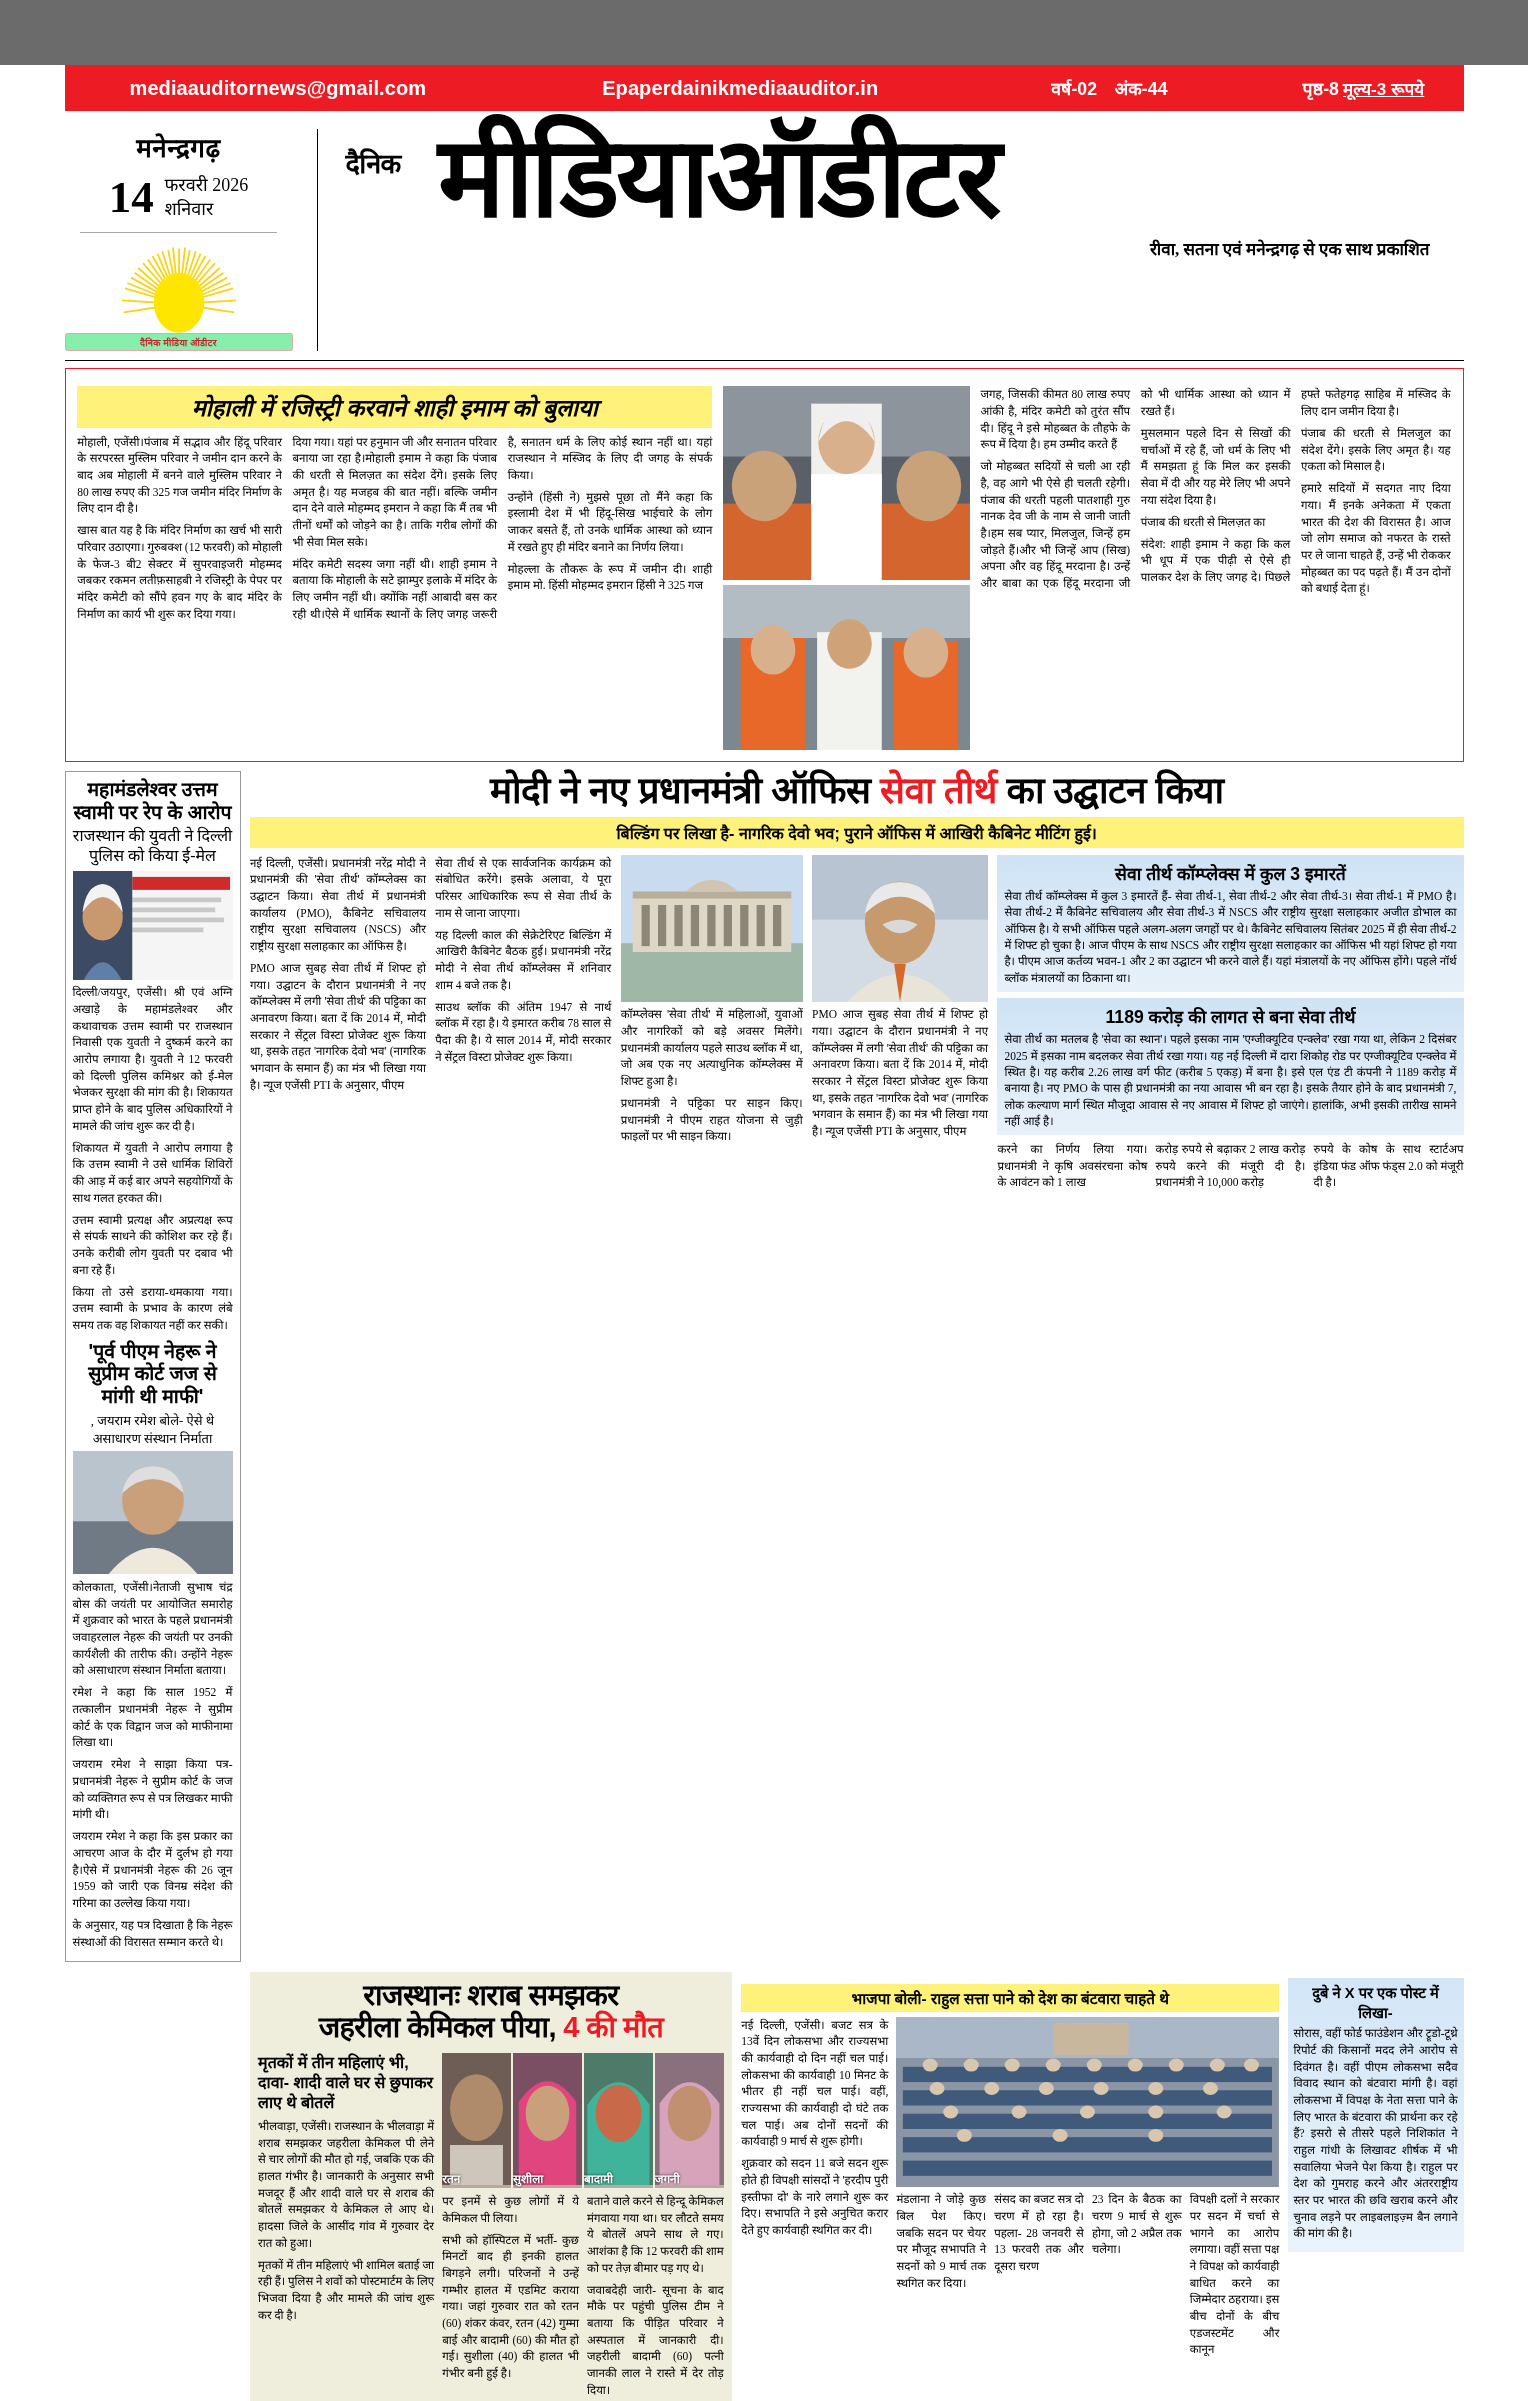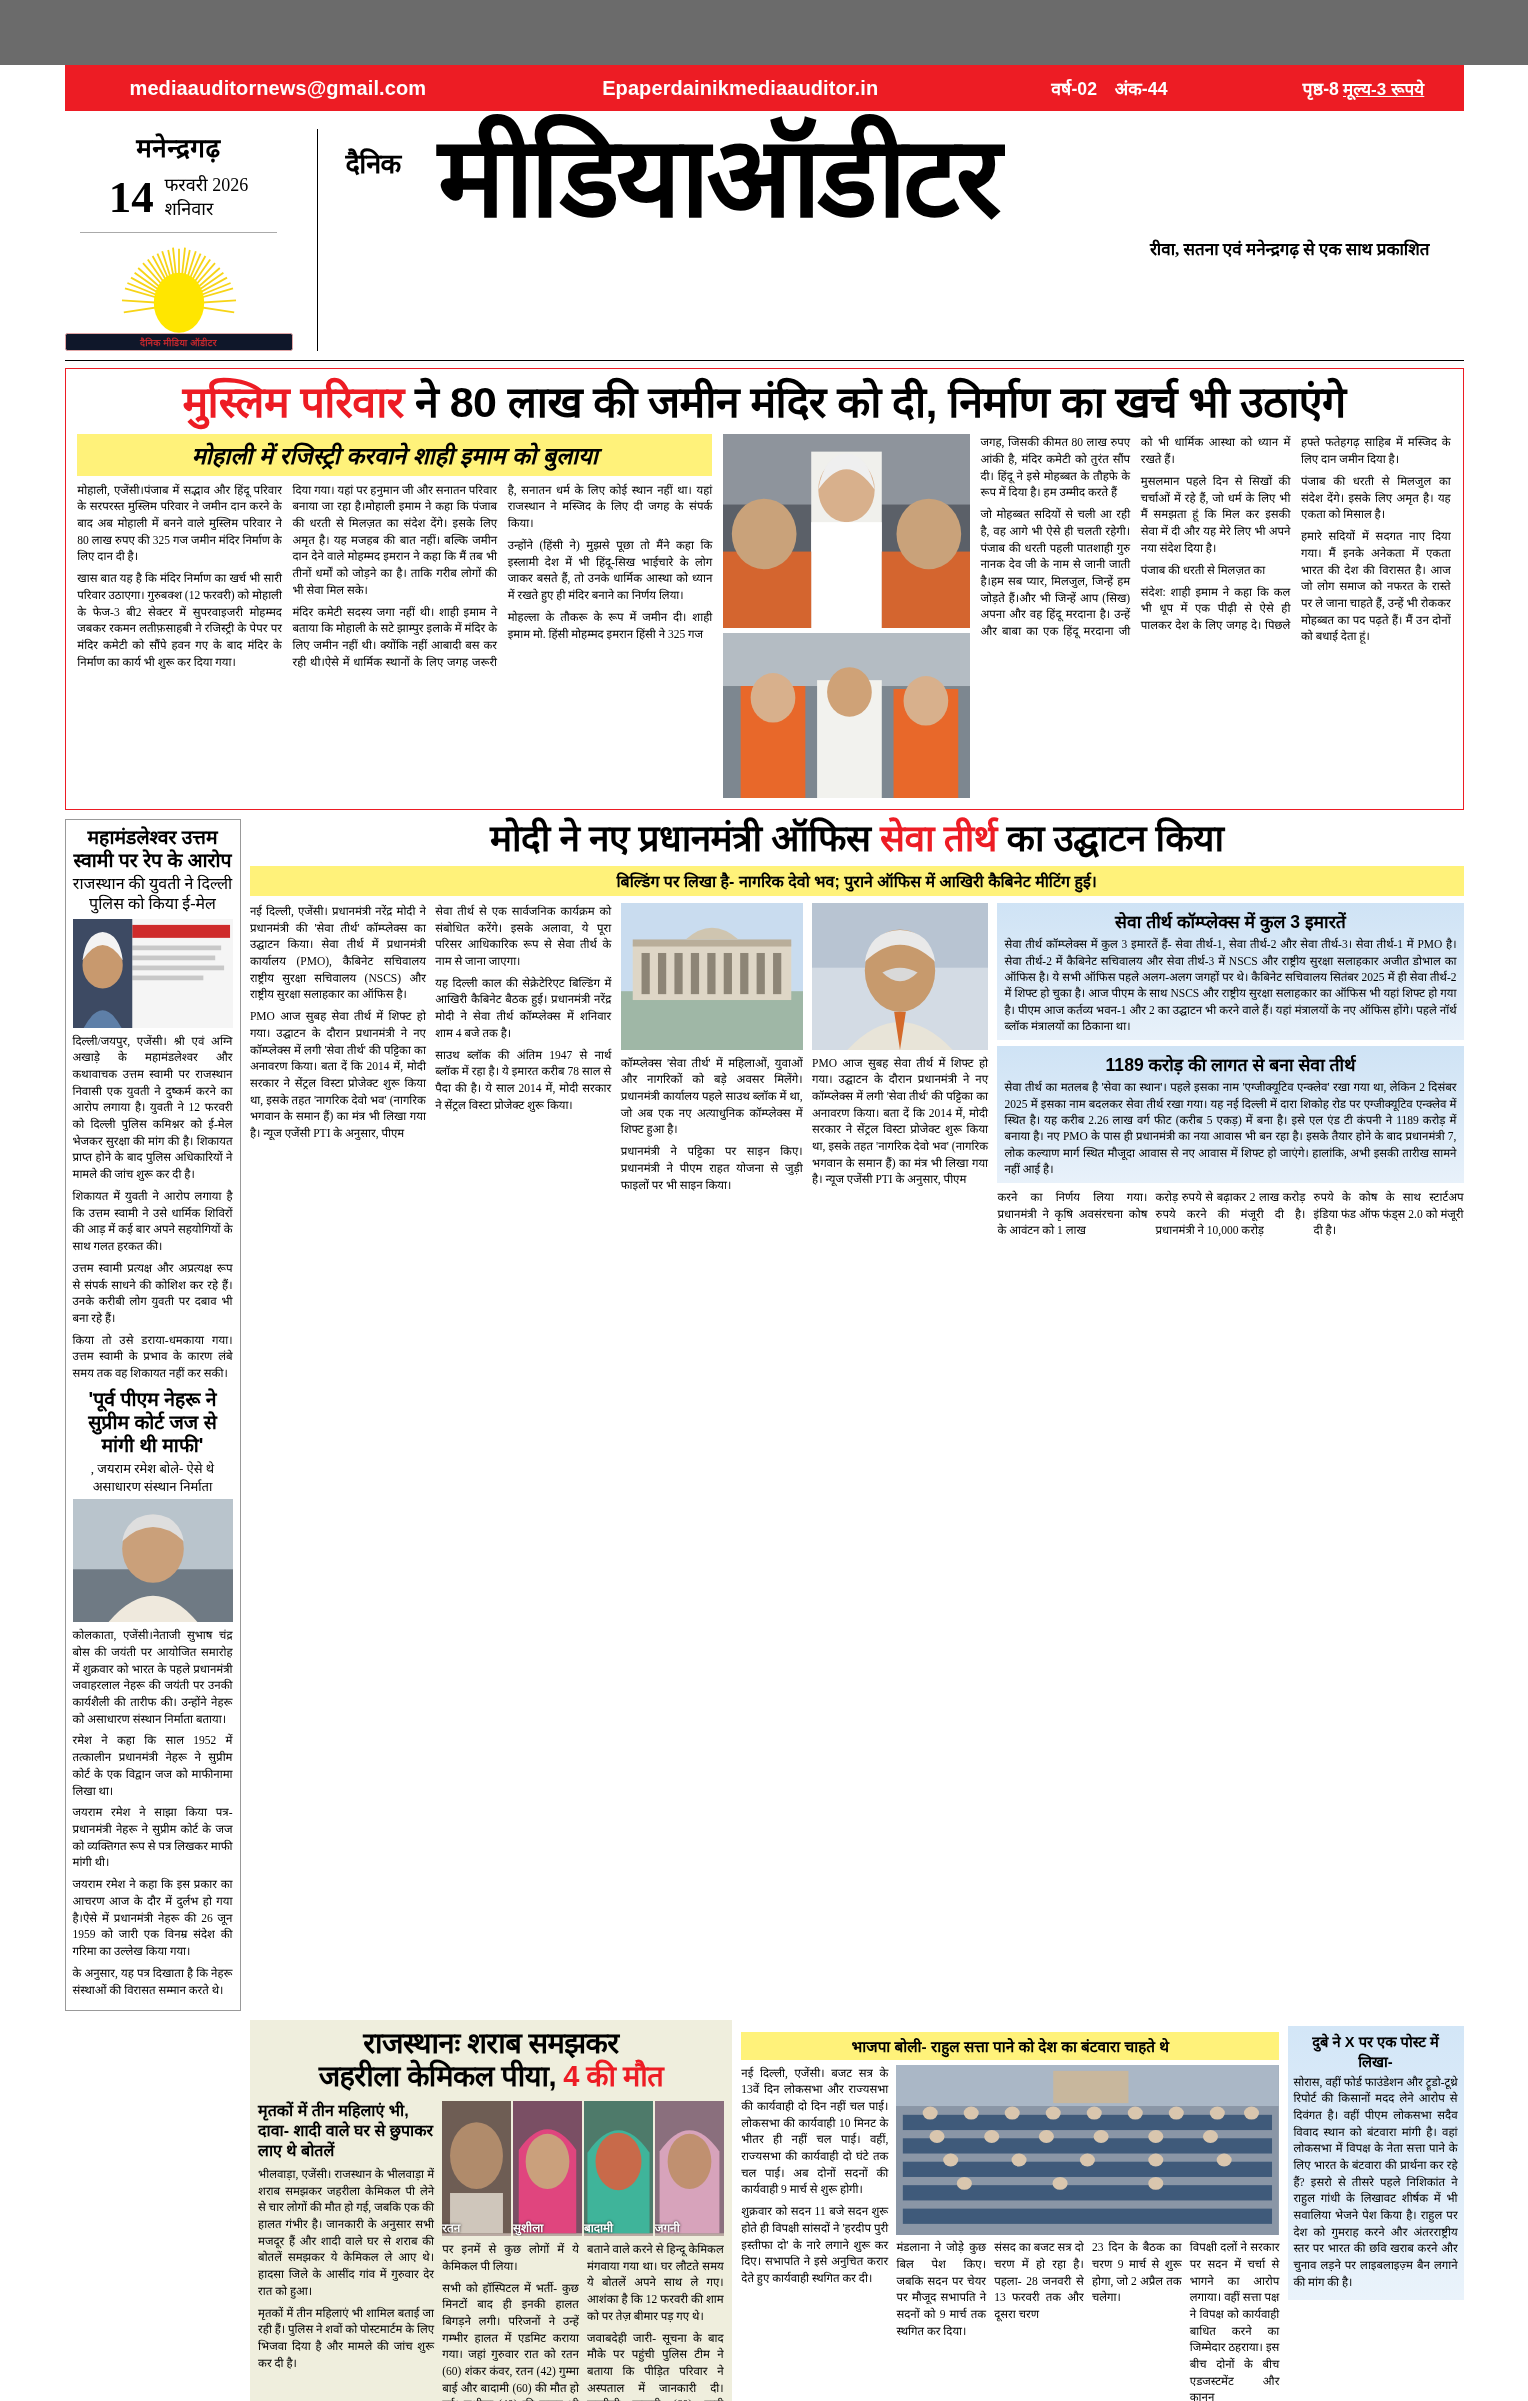--- a/index.html
+++ b/index.html
@@ -31,21 +31,21 @@
   .mh-city{font-size:26px;font-weight:bold;letter-spacing:0.6px;}
   .mh-daterow{display:flex;align-items:center;justify-content:center;gap:10.6px;margin-top:8.2px;}
   .mh-day{font-size:45px;font-weight:bold;line-height:.95;}
   .mh-dcol{text-align:left;font-size:18px;line-height:1.35;font-weight:500;}
   .mh-rule{border-top:0.6px solid #aaa;margin:10.6px 15.3px 0 15.3px;}
   .mh-logo{margin-top:10.6px;display:flex;justify-content:center;}
   .sunburst{width:120px;height:94px;position:relative;}
   .sunburst svg{display:block;}
   .logotext{
     font-size:9.4px;font-weight:bold;color:#c1272d;text-align:center;
-    border:0.6px solid #e3a7a7;border-radius:2.4px;background:#0f172a;
+    border:0.6px solid #e3a7a7;border-radius:2.4px;background:#86efac;
     padding:1.8px 3.5px;margin-top:-4.7px;letter-spacing:0.3px;white-space:nowrap;
   }
   .mh-right{flex:1;padding-left:23.5px;position:relative;}
   .mh-dainik{
     position:absolute;left:28px;top:15.3px;font-size:27px;font-weight:bold;
     font-family:"Liberation Sans","DejaVu Sans",sans-serif;letter-spacing:-0.6px;
   }
   .mh-title{
     font-size:112px;font-weight:bold;letter-spacing:-3.5px;line-height:1.0;
     font-family:"Liberation Sans","DejaVu Sans",sans-serif;
@@ -207,21 +207,20 @@
     </div>
     <div class="mh-right">
       <div class="mh-dainik">दैनिक</div>
       <div class="mh-title">मीडियाऑडीटर</div>
       <div class="mh-tag">रीवा, सतना एवं मनेन्द्रगढ़ से एक साथ प्रकाशित</div>
     </div>
   </div>
   <div class="mh-hr"></div>
 
   <div class="lead">
-    <h1><span class="red">मुस्लिम परिवार</span><span> ने 80 लाख की जमीन मंदिर को दी, निर्माण का खर्च भी उठाएंगे</span></h1>
 
     <div class="lead-body">
       <div class="lead-col" style="flex:0 0 635px;">
         <div class="yellowbar">मोहाली में रजिस्ट्री करवाने शाही इमाम को बुलाया</div>
         <div class="cols3">
           <p class="body">मोहाली, एजेंसी।पंजाब में सद्भाव और हिंदू परिवार के सरपरस्त मुस्लिम परिवार ने जमीन दान करने के बाद अब मोहाली में बनने वाले मुस्लिम परिवार ने 80 लाख रुपए की 325 गज जमीन मंदिर निर्माण के लिए दान दी है।</p>
           <p class="body">खास बात यह है कि मंदिर निर्माण का खर्च भी सारी परिवार उठाएगा। गुरुबक्श (12 फरवरी) को मोहाली के फेज-3 बी2 सेक्टर में सुपरवाइजरी मोहम्मद जबकर रकमन लतीफ़साहबी ने रजिस्ट्री के पेपर पर मंदिर कमेटी को सौंपे हवन गए के बाद मंदिर के निर्माण का कार्य भी शुरू कर दिया गया।</p>
           <p class="body">दिया गया। यहां पर हनुमान जी और सनातन परिवार बनाया जा रहा है।मोहाली इमाम ने कहा कि पंजाब की धरती से मिलज़त का संदेश देंगे। इसके लिए अमृत है। यह मजहब की बात नहीं। बल्कि जमीन दान देने वाले मोहम्मद इमरान ने कहा कि मैं तब भी तीनों धर्मों को जोड़ने का है। ताकि गरीब लोगों की भी सेवा मिल सके।</p>
           <p class="body">मंदिर कमेटी सदस्य जगा नहीं थी। शाही इमाम ने बताया कि मोहाली के सटे झाम्पुर इलाके में मंदिर के लिए जमीन नहीं थी। क्योंकि नहीं आबादी बस कर रही थी।ऐसे में धार्मिक स्थानों के लिए जगह जरूरी है, सनातन धर्म के लिए कोई स्थान नहीं था। यहां राजस्थान ने मस्जिद के लिए दी जगह के संपर्क किया।</p>
           <p class="body">उन्होंने (हिंसी ने) मुझसे पूछा तो मैंने कहा कि इस्लामी देश में भी हिंदू-सिख भाईचारे के लोग जाकर बसते हैं, तो उनके धार्मिक आस्था को ध्यान में रखते हुए ही मंदिर बनाने का निर्णय लिया।</p>

